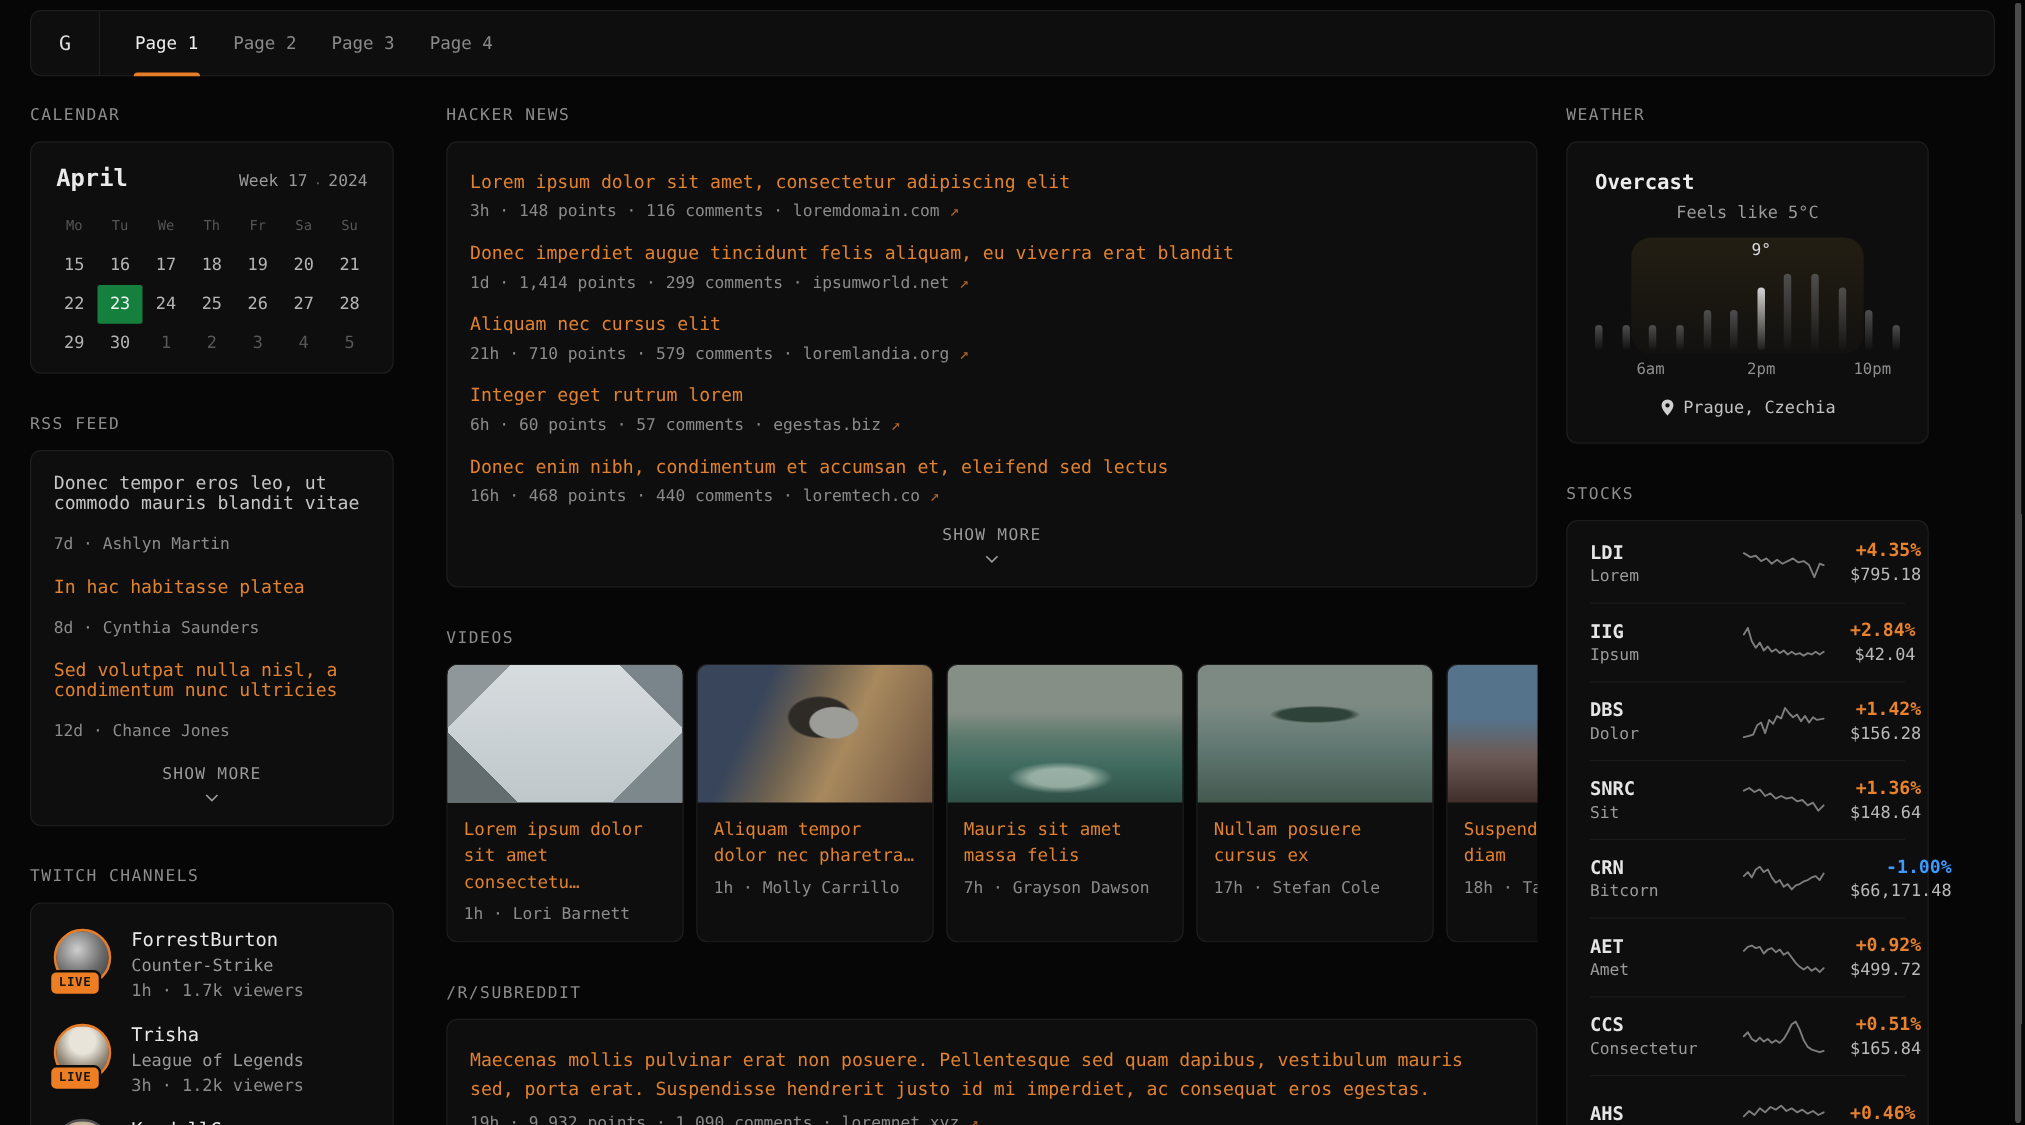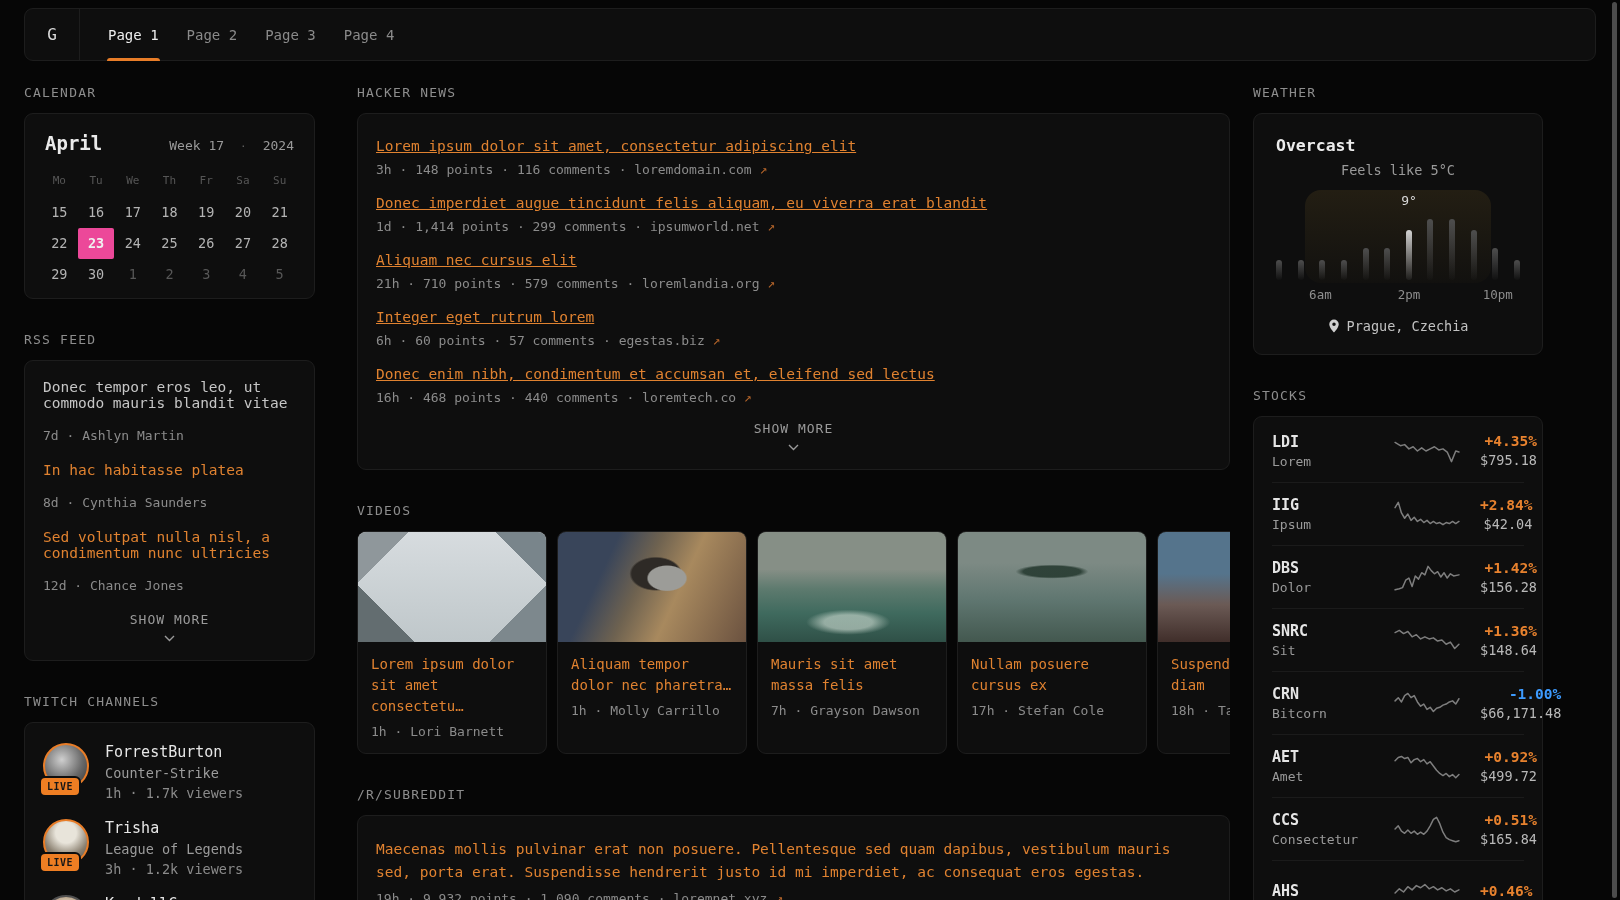--- a/index.html
+++ b/index.html
@@ -25,27 +25,27 @@
   .col-mid   { width:873px; flex:none; margin-left:42px; }
   .col-right { width:290px; flex:none; margin-left:23px; }
   .section { margin-bottom:33px; }
   .section-label { font-size:13px; letter-spacing:1.2px; color:#8d8d8d; margin-bottom:13px; }
   .card { background:#0e0e0e; border:1px solid #1d1d1d; border-radius:9px; }
 
   
   .cal { padding:16px 16px 8px 16px; }
   .cal-head { display:flex; justify-content:space-between; align-items:baseline; padding:2px 4px 0 4px; }
   .cal-month { font-size:19px; font-weight:bold; color:#eaeaea; }
-  .cal-week  { font-size:13px; color:#9a9a9a; display:flex; gap:16px; align-items:flex-end; }
+  .cal-week  { font-size:13px; color:#9a9a9a; display:flex; gap:5px; align-items:flex-end; }
   .cal-sep { color:#5f5f5f; font-size:11px; }
   .cal-grid { display:grid; grid-template-columns:repeat(7,1fr); margin-top:14px; }
   .cal-wd { font-size:11px; color:#565656; text-align:center; padding:6px 0 10px; }
   .cal-d  { font-size:13.5px; color:#b4b4b4; text-align:center; height:31px; line-height:31px; }
   .cal-d.dim { color:#575757; }
-  .cal-d.sel { background:#ec4899; border-radius:2px; color:#f0f0f0;font-weight:bold; }
+  .cal-d.sel { background:#15803d; border-radius:2px; color:#f0f0f0; }
 
   
   .rss { padding:18px; }
   .rss-item { display:block; margin-bottom:19px; cursor:pointer; }
   .rss-title { font-size:14.5px; line-height:16px; color:#e08230; }
   .rss-title.read { color:#c6c6c6; }
   .rss-meta { font-size:13px; color:#8b8b8b; margin-top:17px; }
   .show-more { display:flex; align-items:center; gap:8px; font-size:13px; letter-spacing:1px;
     color:#9a9a9a; cursor:pointer; margin-top:2px;flex-direction:column; }
   .chev { width:11px; height:7px; }
@@ -62,21 +62,21 @@
   .tw-name { font-size:15px; color:#e7e7e7; }
   .tw-game { font-size:13.5px; color:#9c9c9c; margin-top:4px; }
   .tw-meta { font-size:13.5px; color:#8b8b8b; margin-top:4px; }
   .av1 { background:radial-gradient(circle at 40% 35%, #cfcfcf, #6a6a6a 55%, #303030); }
   .av2 { background:radial-gradient(circle at 50% 28%, #e8e4da 0 28%, #8c8272 62%, #45403a); }
   .av3 { background:radial-gradient(circle at 50% 38%, #d8c9b4 0 32%, #9a8062 70%, #554736); }
 
   
   .hn { padding:22px 18px 18px 18px; }
   .hn-item { display:block; margin-bottom:16px; cursor:pointer; }
-  .hn-title { font-size:14.5px; color:#e08230; line-height:20px;text-decoration:underline; }
+  .hn-title { font-size:14.5px; color:#e08230; line-height:20px; }
   .hn-meta { font-size:13px; color:#8b8b8b; margin-top:6px; }
   .arrow { color:#b5652a; }
 
   
   .video-row { display:flex; gap:10px; overflow:hidden; }
   .vcard { width:190px; flex:none; background:#0e0e0e; border:1px solid #1d1d1d;
     border-radius:9px; overflow:hidden; cursor:pointer; }
   .vthumb { height:110px; }
   .vbody { padding:12px 13px 14px 13px; }
   .vtitle { font-size:14px; line-height:21px; color:#e08230; }

